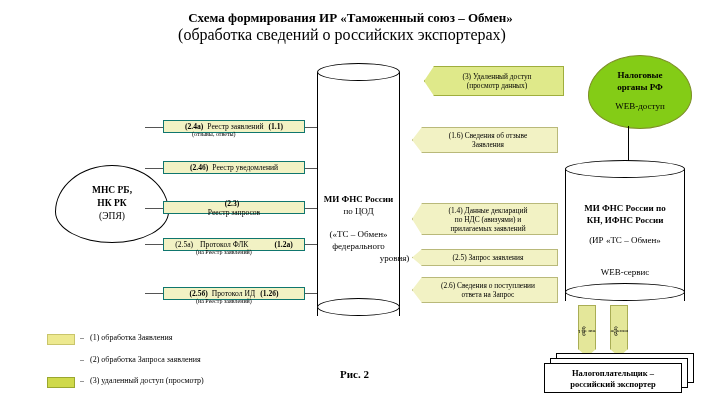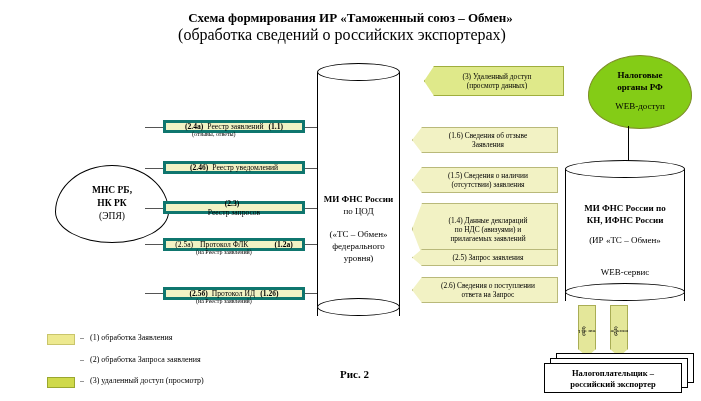--- a/index.html
+++ b/index.html
@@ -76,21 +76,21 @@
     clip-path:polygon(0 0, calc(100% - 10px) 0, 100% 50%, calc(100% - 10px) 100%, 0 100%);
   }
   .arrow.left{
     padding:1px 4px 1px 10px;
     clip-path:polygon(10px 0, 100% 0, 100% 100%, 10px 100%, 0 50%);
   }
   .arrow.green{background:#dfe98a;border-color:#9fae3d;}
 
   
   .lstrip{
-    position:absolute;background:#f2f2c4;border:3px solid #0f766e;
+    position:absolute;background:#f2f2c4;border:1px solid #0f766e;
     font-size:7.6px;line-height:9px;text-align:center;
     display:flex;align-items:center;justify-content:center;
     box-sizing:border-box;padding:1px 3px;
   }
   .connector{position:absolute;border-top:1px solid #555;}
 
   
   .legend-sw{position:absolute;width:26px;height:9px;}
   .legend-sw.y{background:#ede98f;border:1px solid #c9c56b;}
   .legend-sw.g{background:#cfd94a;border:1px solid #9aa72f;}
@@ -173,21 +173,21 @@
   <div class="connector" style="left:305px;top:293px;width:12px;"></div>
 
   <div class="cyl" style="left:317px;top:63px;width:83px;height:262px;">
     <div class="body" style="height:244px;"></div>
     <div class="bot" style="top:235px;"></div>
     <div class="top"></div>
     <div class="txt" style="top:130px;font-weight:bold;">МИ ФНС России</div>
     <div class="txt" style="top:142px;font-weight:normal;">по ЦОД</div>
     <div class="txt" style="top:165px;">(«ТС – Обмен»</div>
     <div class="txt" style="top:177px;">федерального</div>
-    <div class="txt" style="top:189px;">уровня)</div>
+    <div class="txt" style="top:189px;padding-left:36px;">уровня)</div>
   </div>
 
   <div class="cyl" style="left:565px;top:160px;width:120px;height:150px;">
     <div class="body" style="height:132px;"></div>
     <div class="bot" style="top:123px;"></div>
     <div class="top"></div>
     <div class="txt" style="top:42px;font-weight:bold;">МИ ФНС России по</div>
     <div class="txt" style="top:54px;font-weight:bold;">КН, ИФНС России</div>
     <div class="txt" style="top:74px;">(ИР «ТС – Обмен»</div>
     <div class="txt" style="top:106px;">WEB-сервис</div>
@@ -206,28 +206,22 @@
     </div>
   </div>
 
   <div class="arrow left" style="left:412px;top:127px;width:146px;height:26px;">
     <div>
       <div>(1.6) Сведения об отзыве</div>
       <div>Заявления</div>
     </div>
   </div>
 
-  <div class="arrow left" style="left:412px;top:167px;width:146px;height:26px;">
-    <div>
-      <div>(1.5) Сведения о наличии</div>
-      <div>(отсутствии) заявления</div>
-    </div>
-  </div>
-
-  <div class="arrow left" style="left:412px;top:203px;width:146px;height:52px;">
+
+  <div class="arrow left" style="left:412px;top:203px;width:146px;height:32px;">
     <div>
       <div>(1.4) Данные деклараций</div>
       <div>по НДС (авизуями) и</div>
       <div>прилагаемых заявлений</div>
     </div>
   </div>
 
   <div class="arrow left" style="left:412px;top:249px;width:146px;height:17px;">
     <div>(2.5)   Запрос заявления</div>
   </div>

